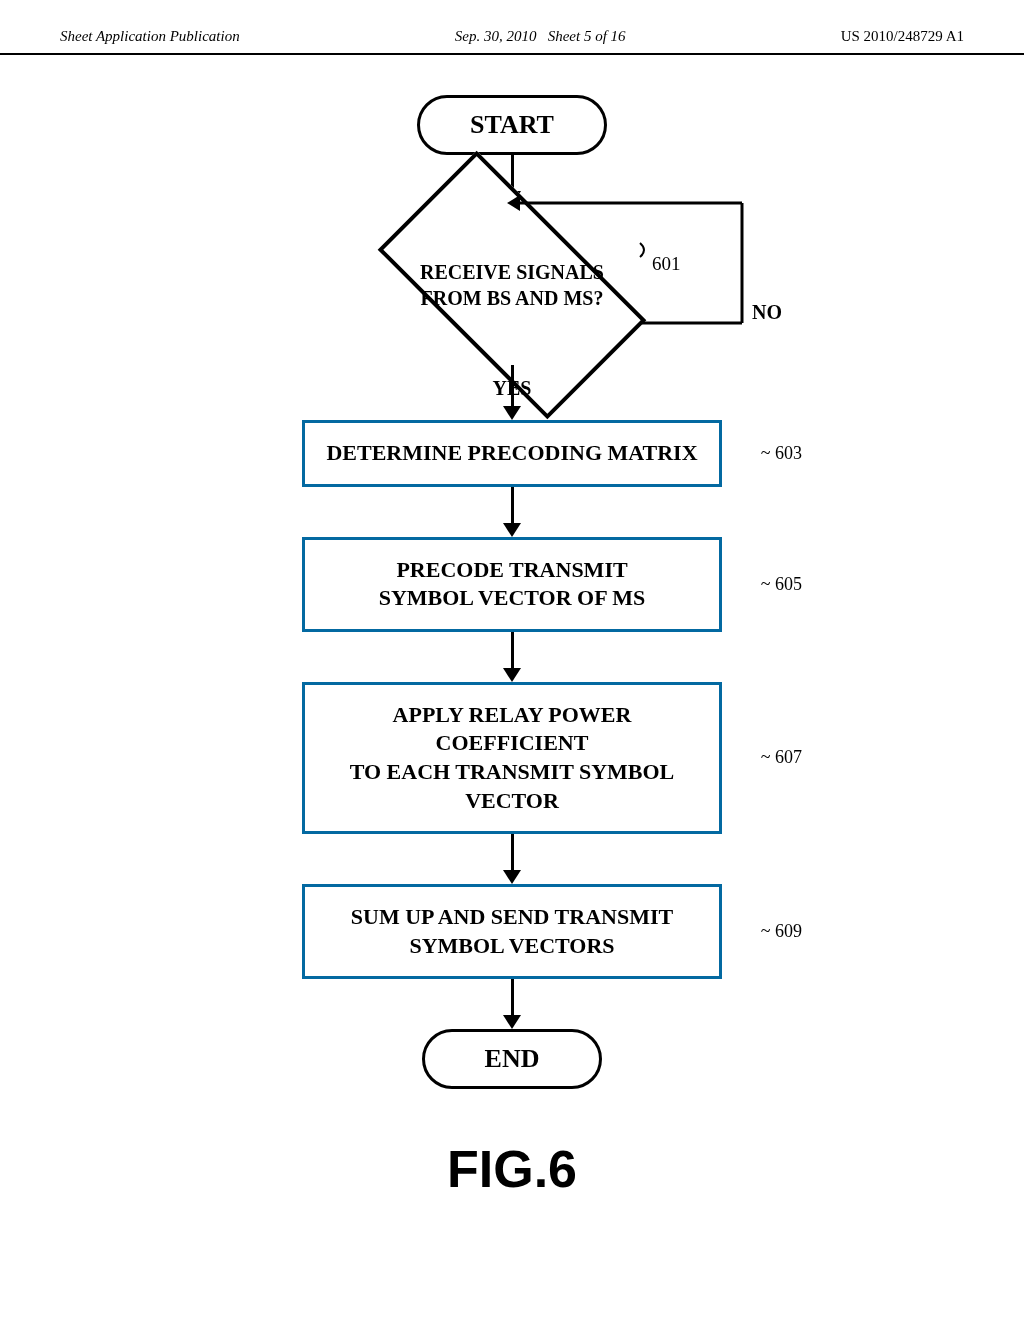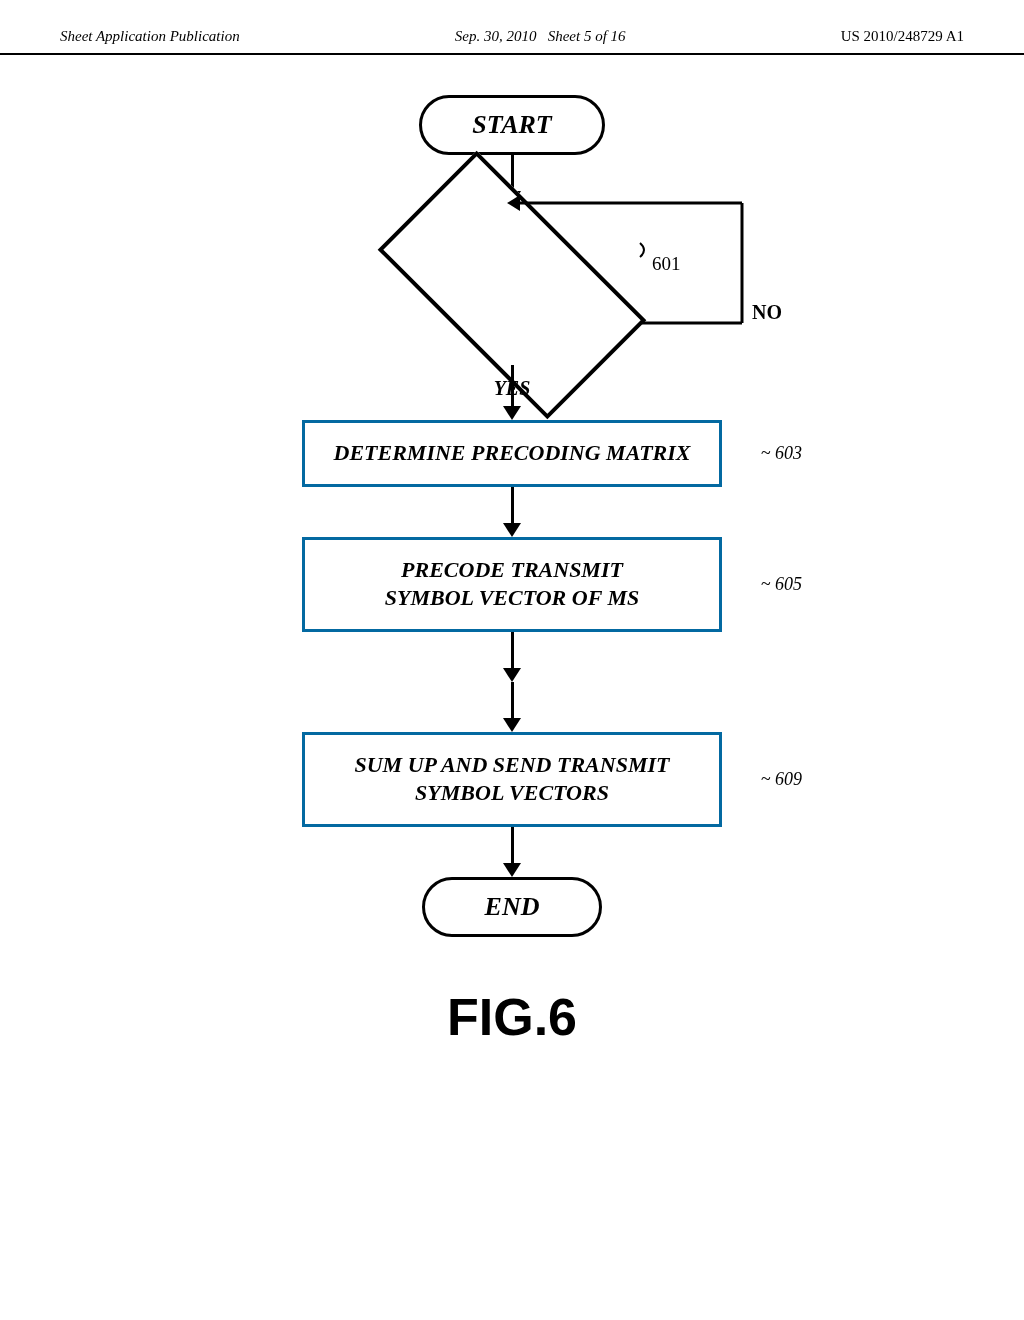--- a/index.html
+++ b/index.html
@@ -46,21 +46,20 @@
     }
 
     
     .flowchart {
       display: flex;
       flex-direction: column;
       align-items: center;
       gap: 0;
       position: relative;
       width: 700px;
-      font-style: italic;
     }
 
     
     .rounded-box {
       border: 3px solid #000;
       border-radius: 40px;
       padding: 12px 50px;
       font-size: 26px;
       font-weight: bold;
       text-align: center;
@@ -208,20 +207,21 @@
       </div>
 
       <div class="arrow-down">
         <div class="arrow-line"></div>
         <div class="arrow-head"></div>
       </div>
 
       <div class="node-wrapper" style="position:relative;">
         <div class="diamond-container">
           <div class="diamond"></div>
+          <div class="diamond-text">RECEIVE SIGNALS<br>FROM BS AND MS?</div>
         </div>
       </div>
 
       <div class="arrow-section">
         <div class="arrow-down" style="height:55px;">
           <div class="arrow-line"></div>
           <div class="arrow-head"></div>
         </div>
         <div class="arrow-label" style="position:absolute; top:8px; left:50%; transform:translateX(-50%); font-size:20px; font-weight:bold;">YES</div>
       </div>
@@ -239,20 +239,24 @@
       <div class="node-wrapper">
         <div class="rect-box">PRECODE TRANSMIT<br>SYMBOL VECTOR OF MS</div>
         <div class="ref-label">~ 605</div>
       </div>
 
       <div class="arrow-down">
         <div class="arrow-line"></div>
         <div class="arrow-head"></div>
       </div>
 
+      <div class="node-wrapper">
+        <div class="rect-box">APPLY RELAY POWER COEFFICIENT<br>TO EACH TRANSMIT SYMBOL VECTOR</div>
+        <div class="ref-label">~ 607</div>
+      </div>
 
       <div class="arrow-down">
         <div class="arrow-line"></div>
         <div class="arrow-head"></div>
       </div>
 
       <div class="node-wrapper">
         <div class="rect-box">SUM UP AND SEND TRANSMIT<br>SYMBOL VECTORS</div>
         <div class="ref-label">~ 609</div>
       </div>

